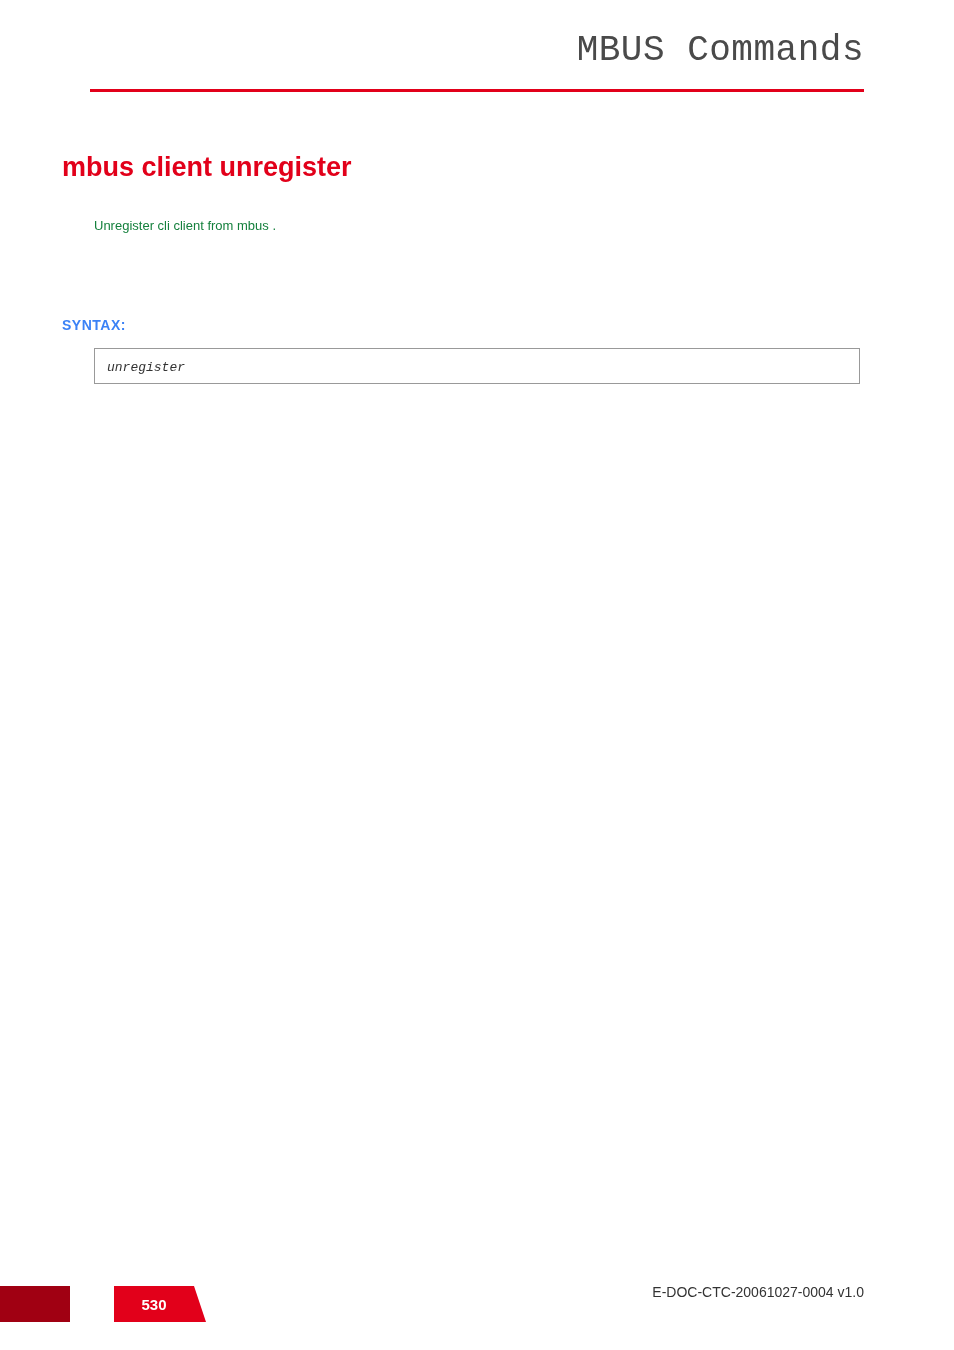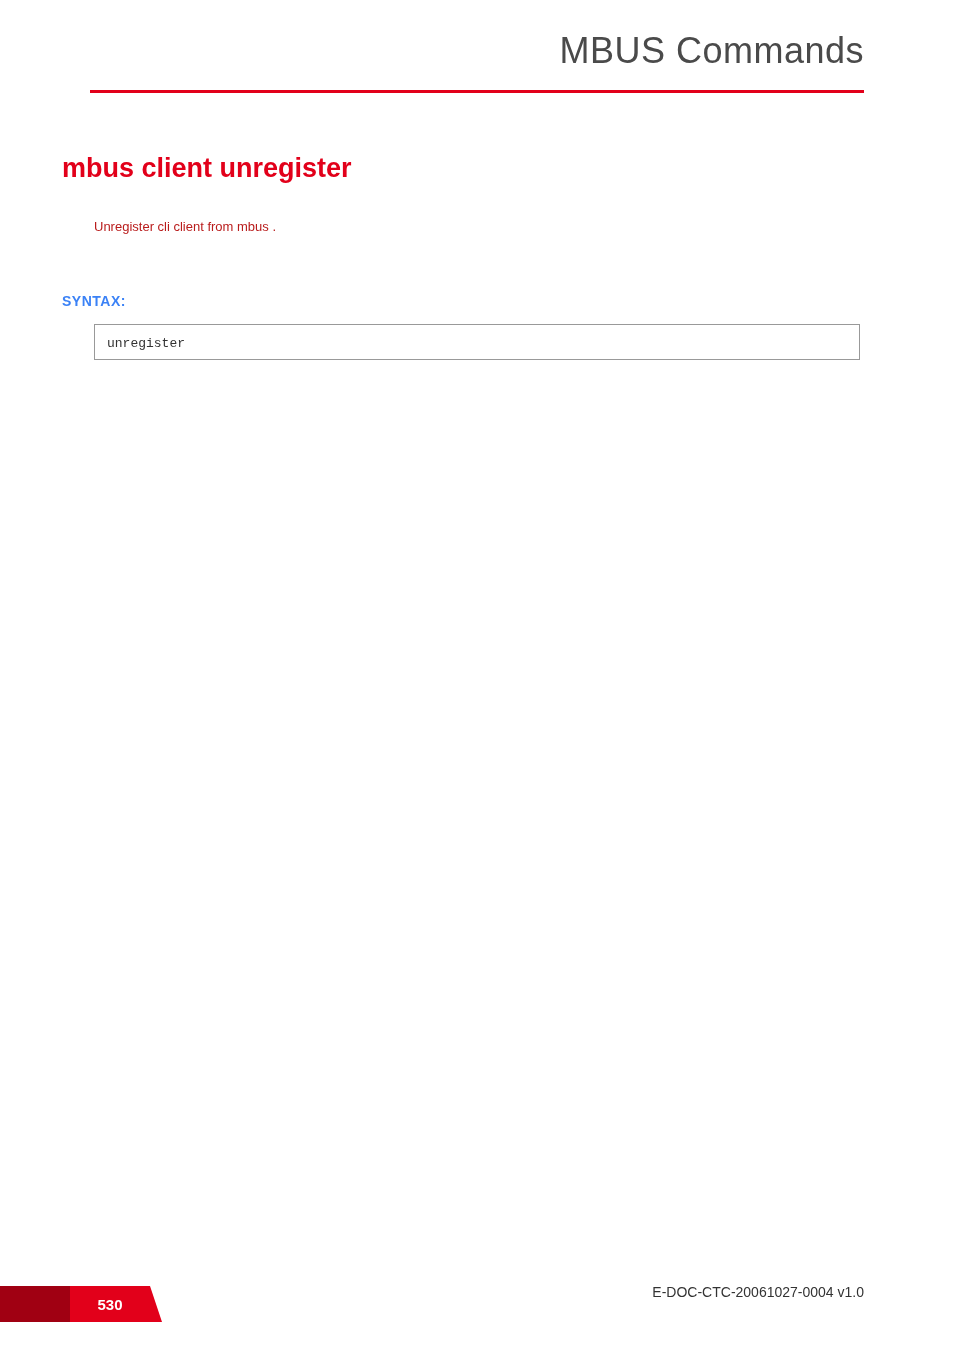--- a/index.html
+++ b/index.html
@@ -16,56 +16,57 @@
     }
     .header-area {
       padding: 30px 90px 0 90px;
     }
     .chapter-title {
       text-align: right;
       font-size: 36px;
       font-weight: 300;
       color: #4a4a4a;
       padding-bottom: 18px;
-      font-family: Liberation Sans, sans-serif;
+      font-family: Liberation Mono, monospace;
       letter-spacing: 0.5px;
     }
     .red-divider {
       height: 3px;
       background: #e2001a;
       width: 100%;
     }
     .content-area {
       padding: 60px 90px 0 62px;
     }
     .command-title {
       color: #e2001a;
       font-size: 27px;
       font-weight: bold;
       margin-bottom: 35px;
       font-family: "Helvetica Neue", Arial, sans-serif;
     }
     .description {
-      color: #b91c1c;
+      color: #15803d;
       font-size: 13px;
       margin-left: 32px;
-      margin-bottom: 59px;
+      margin-bottom: 84px;
     }
     .syntax-label {
       color: #3b82f6;
       font-size: 14px;
       font-weight: bold;
       letter-spacing: 0.5px;
       margin-bottom: 15px;
     }
     .syntax-box {
       border: 1px solid #999999;
       padding: 8px 12px;
       margin-left: 32px;
       margin-right: 4px;
+      font-style: italic;
     }
     .syntax-code {
       font-family: "Courier New", Courier, monospace;
       font-size: 13px;
       color: #333333;
     }
     .footer {
       position: absolute;
       bottom: 0;
       left: 0;
@@ -78,20 +79,21 @@
       font-size: 14px;
       color: #333333;
     }
     .page-tab {
       position: absolute;
       left: 0;
       bottom: 28px;
       height: 36px;
       display: flex;
       align-items: stretch;
+      gap: 44px;
     }
     .page-tab-dark {
       background: #a00012;
       width: 70px;
     }
     .page-tab-red {
       background: #e2001a;
       width: 80px;
       display: flex;
       align-items: center;

